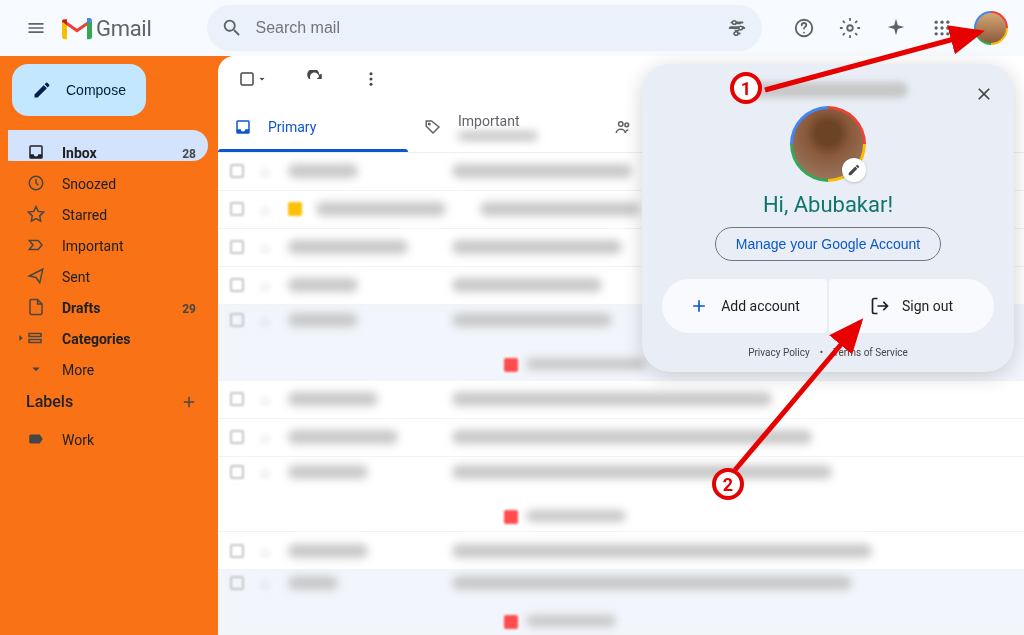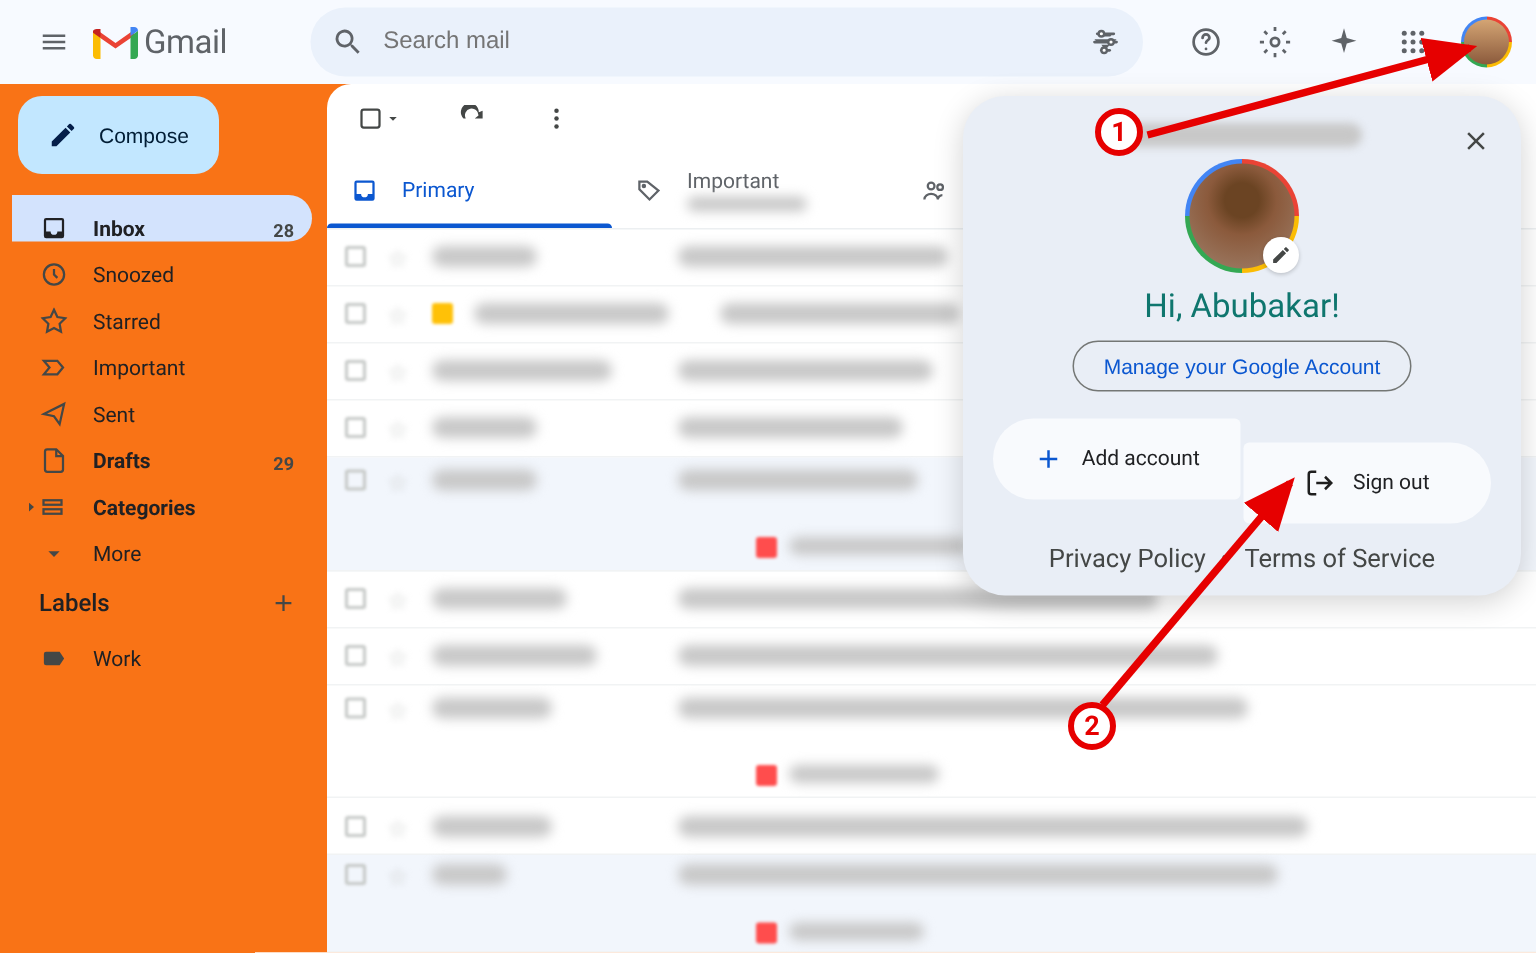--- a/index.html
+++ b/index.html
@@ -61,22 +61,22 @@
   .popup-close { position: absolute; top: 14px; right: 14px; width: 32px; height: 32px; display: flex; align-items: center; justify-content: center; cursor: pointer; color: #444746; border-radius: 50%; }
   .popup-avatar-wrap { display: flex; justify-content: center; margin: 8px 0 10px; position: relative; }
   .popup-avatar { width: 76px; height: 76px; border-radius: 50%; background: conic-gradient(#ea4335 0 25%, #fbbc04 25% 50%, #34a853 50% 75%, #4285f4 75% 100%); padding: 3px; position: relative; }
   .popup-avatar-inner { width: 100%; height: 100%; border-radius: 50%; background: radial-gradient(circle at 50% 35%, #6b4423 20%, #8b5a3c 40%, #a0826d 100%); }
   .edit-badge { position: absolute; bottom: 0; right: 0; width: 24px; height: 24px; background: #fff; border-radius: 50%; display: flex; align-items: center; justify-content: center; box-shadow: 0 1px 3px rgba(0,0,0,0.2); }
   .popup-greeting { text-align: center; font-size: 22px; color: #0f766e; margin-bottom: 10px; }
   .manage-btn { display: block; margin: 0 auto 18px; padding: 8px 20px; border: 1px solid #747775; border-radius: 20px; background: transparent; color: #0b57d0; font-size: 14px; cursor: pointer; font-weight: 500; }
   .popup-actions { display: flex; gap: 2px; margin-bottom: 14px; }
   .popup-action { flex: 1; display: flex; align-items: center; justify-content: center; gap: 12px; height: 54px; background: #f8fafd; cursor: pointer; font-size: 14px; }
   .popup-action:first-child { border-radius: 28px 4px 4px 28px; }
-  .popup-action:last-child { border-radius: 4px 28px 28px 4px; margin-top: 16px; }
-  .popup-footer { display: flex; justify-content: center; gap: 10px; font-size: 17px; color: #444746; }
+  .popup-action:last-child { border-radius: 4px 28px 28px 4px; }
+  .popup-footer { display: flex; justify-content: center; gap: 10px; font-size: 10px; color: #444746; }
   .popup-footer a { color: #444746; text-decoration: none; cursor: pointer; }
   
   
   .anno-circle { position: absolute; width: 32px; height: 32px; border: 4px solid #e60000; border-radius: 50%; background: #fff; display: flex; align-items: center; justify-content: center; font-weight: 700; color: #e60000; font-size: 18px; z-index: 200; }
   .arrow-svg { position: absolute; z-index: 150; pointer-events: none; }
 </style>
 </head>
 <body>
 
 <div class="header">

